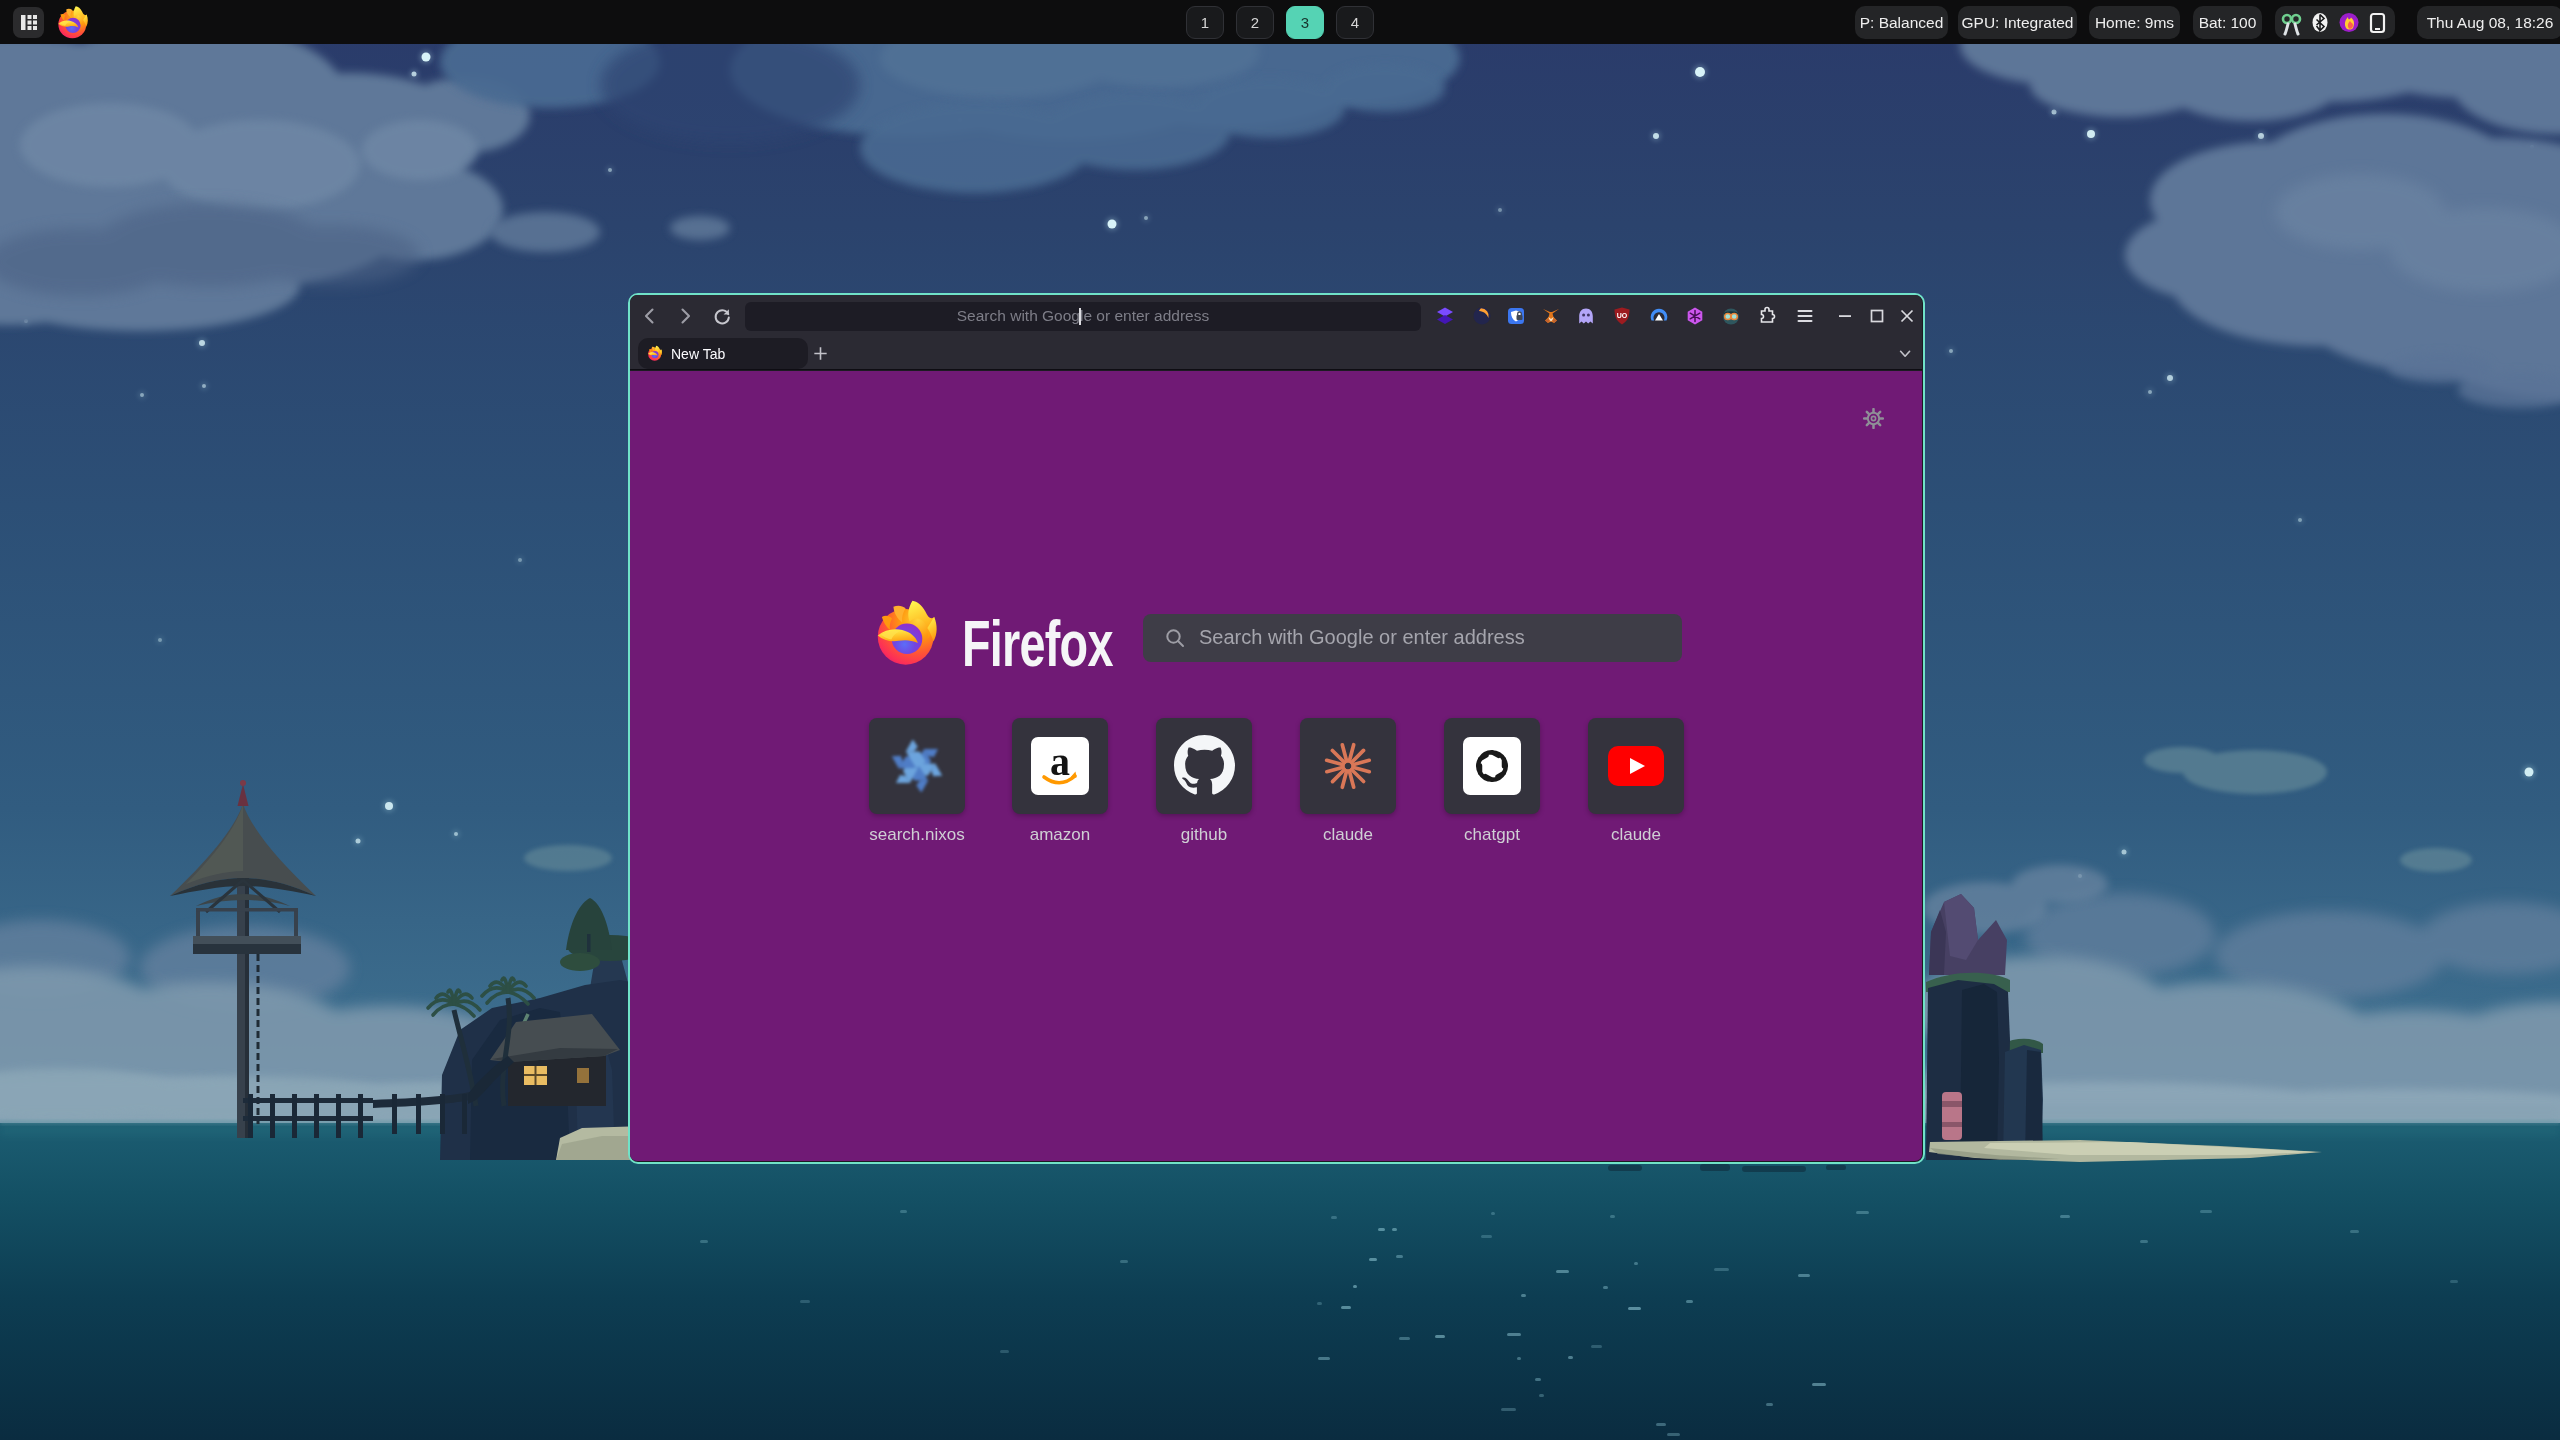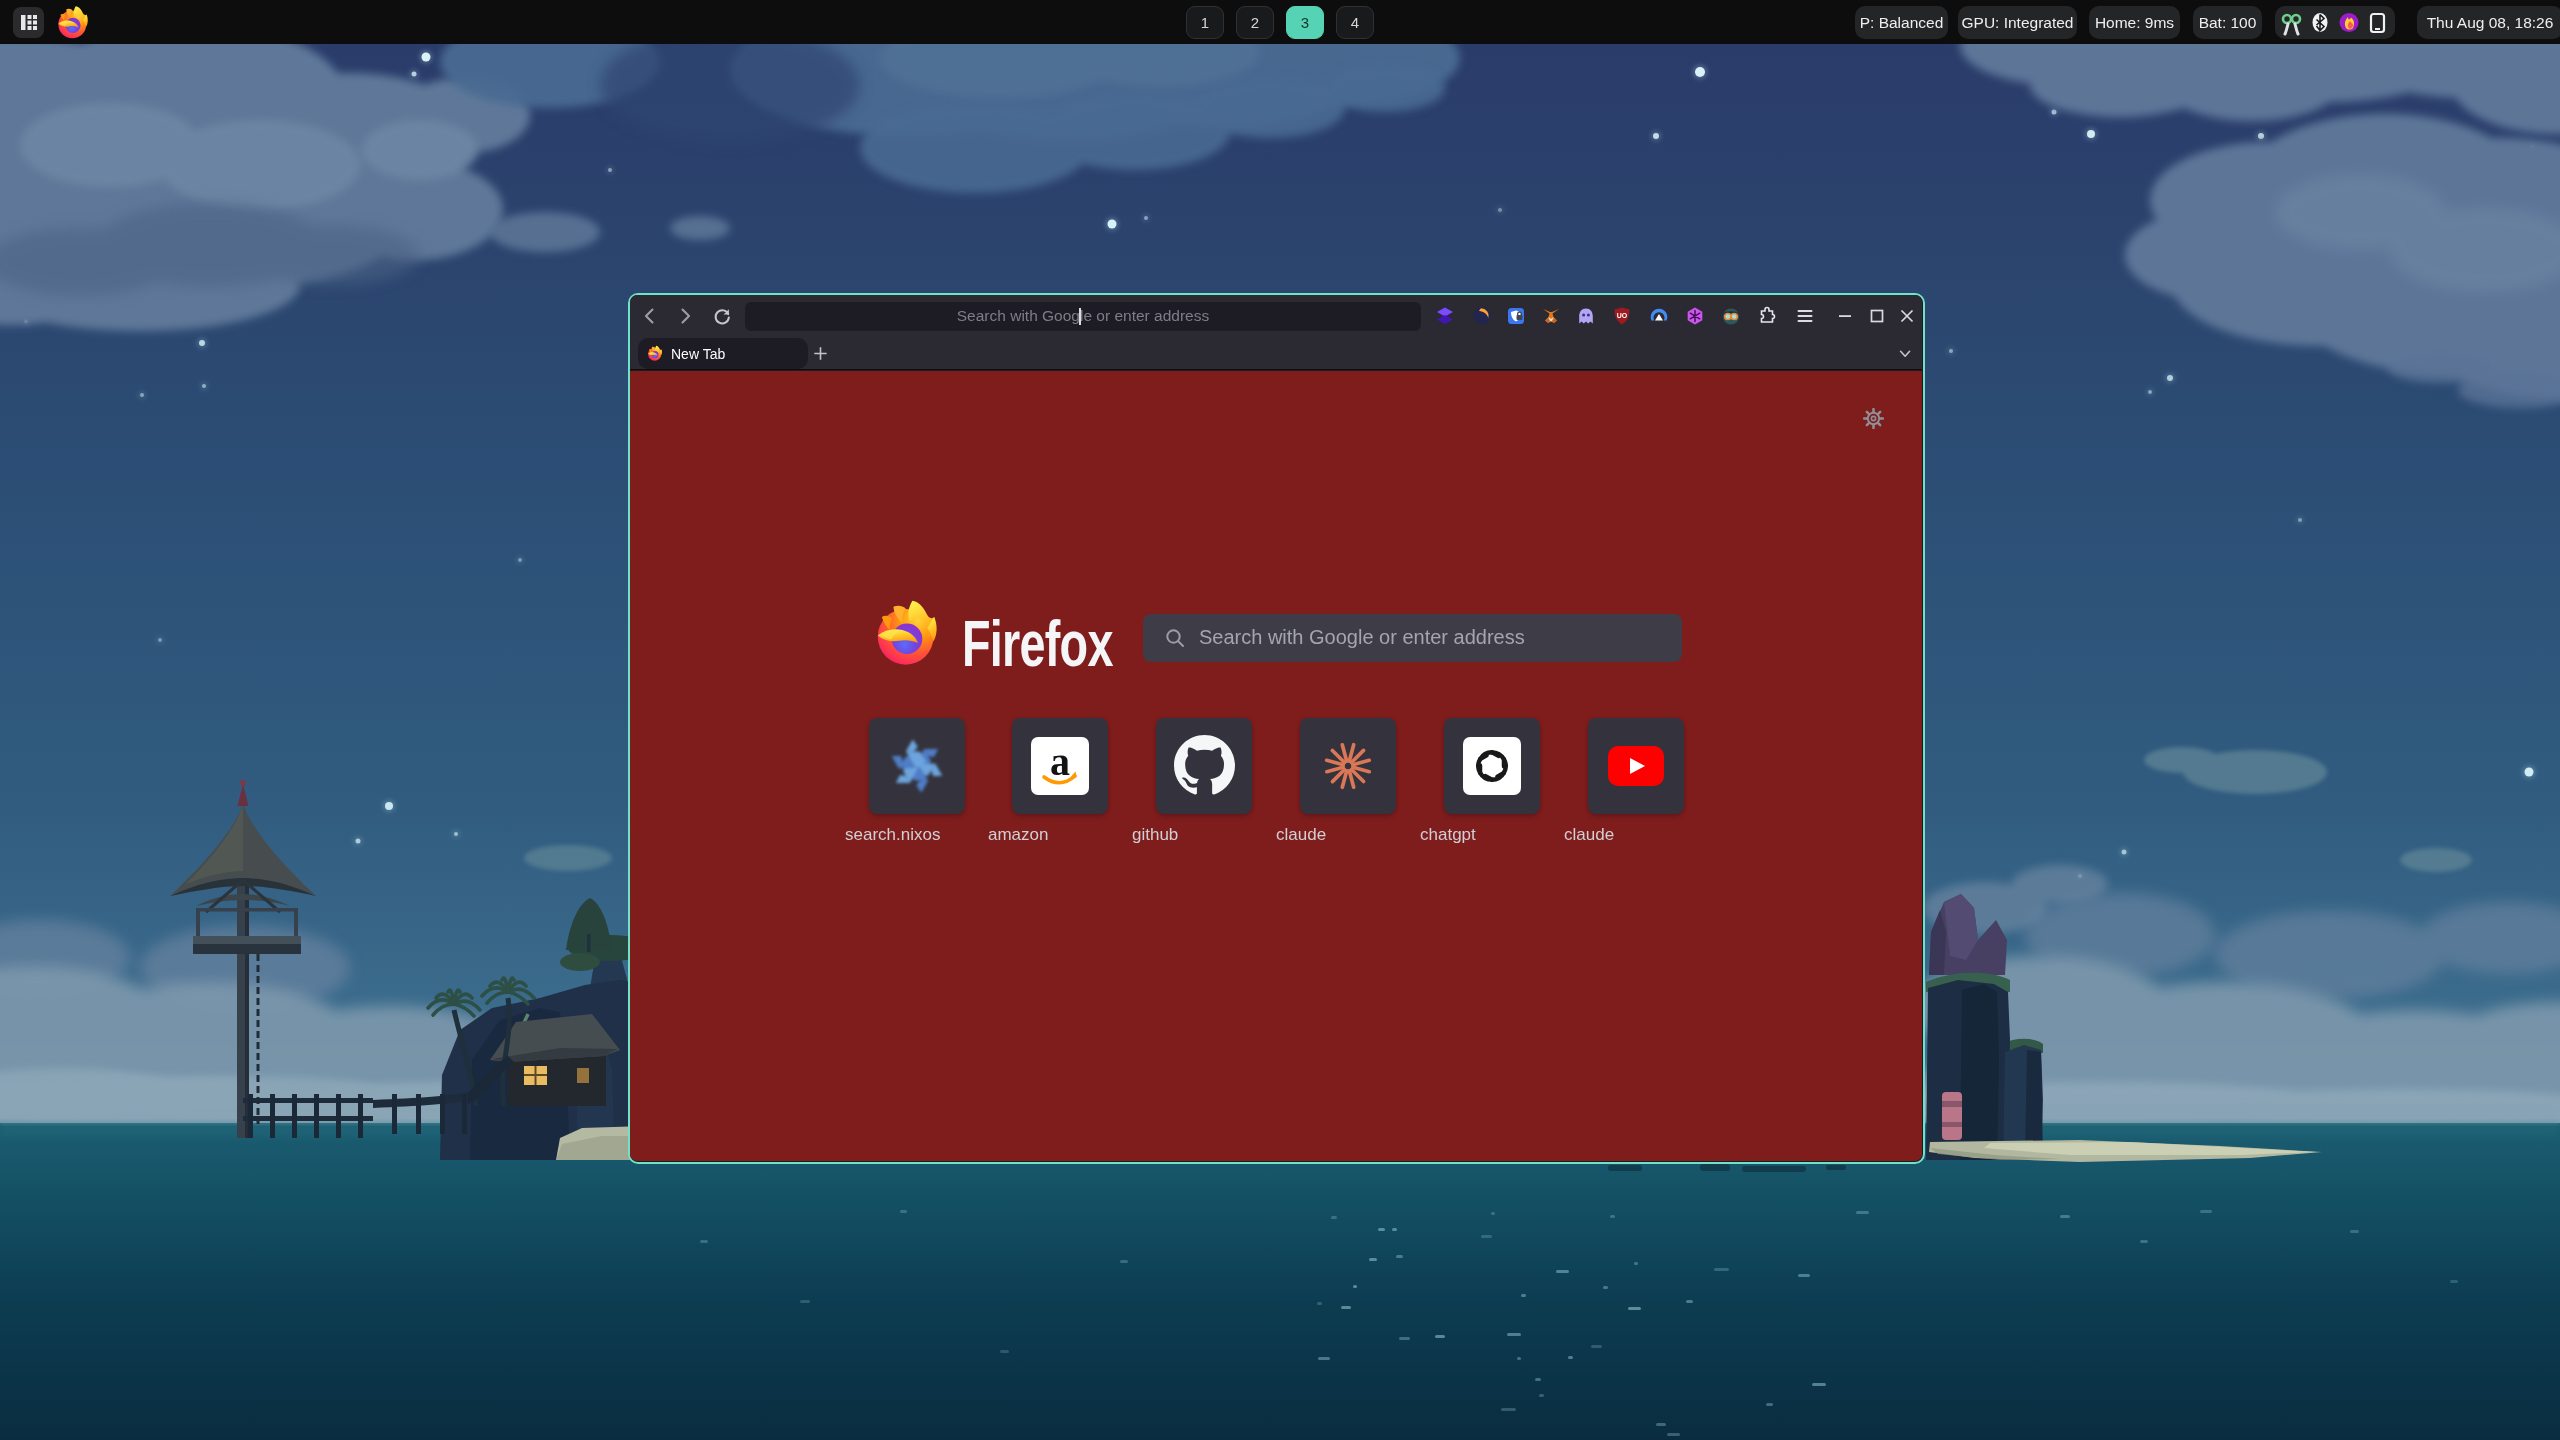--- a/index.html
+++ b/index.html
@@ -7,27 +7,27 @@
   #wall { position:absolute; left:0; top:0; }
   #bar { position:absolute; left:0; top:0; width:2560px; height:44px; background:#0d0d0e; }
   .launcher { position:absolute; top:7px; width:31px; height:31px; background:#2b2b2d; border-radius:8px; }
   .ws { position:absolute; top:6px; width:38px; height:33px; border-radius:9px; background:#191a1c; border:1px solid #303136; color:#d6d6d6; font-size:15px; text-align:center; line-height:31px; }
   .ws.active { background:#55d3b4; border-color:#55d3b4; color:#17342c; }
   .pill { position:absolute; top:6px; height:33px; border-radius:10px; background:#242527; color:#eeeeee; font-size:15.5px; text-align:center; line-height:33px; }
   #win { position:absolute; left:628px; top:293px; width:1297px; height:871px; background:#1c1b22; border:2.5px solid #70e2c8; border-radius:10px; }
   #toolbar { position:absolute; left:0; top:0; width:1292px; height:42px; background:#2b2a33; border-radius:7px 7px 0 0; }
   #tabstrip { position:absolute; left:0; top:42px; width:1292px; height:33px; background:#2b2a33; border-bottom:1px solid #0e0d13; }
   #tab { position:absolute; left:8px; top:1px; width:170px; height:31px; background:#1d1c24; border-radius:10px; color:#fbfbfe; font-size:14px;text-align:right; }
-  #content { position:absolute; left:0; top:76px; width:1292px; height:790px; background:#7f1d1d; border-radius:0 0 7px 7px;padding-left:16px; }
+  #content { position:absolute; left:0; top:76px; width:1292px; height:790px; background:#701a75; border-radius:0 0 7px 7px;padding-left:16px; }
   #urlbar { position:absolute; left:115px; top:7px; width:676px; height:29px; background:#1d1c25; border-radius:6px; }
   #urlbar .ph { position:absolute; width:100%; text-align:center; top:5px; font-size:15.5px; color:#7e7e88; }
   #searchpill { position:absolute; left:513px; top:243px; width:539px; height:48px; background:#3e3d47; border-radius:8px; }
   #searchpill .ph { position:absolute; left:56px; top:12px; font-size:20px; color:#a5a5ad; }
   .tile { position:absolute; top:347px; width:96px; height:96px; background:#34333d; border-radius:8px; box-shadow:0 2px 5px rgba(0,0,0,.25); }
-  .tlabel { position:absolute; top:454px; width:144px; text-align:left; font-size:17px; color:#cfcfd4; }
+  .tlabel { position:absolute; top:454px; width:144px; text-align:center; font-size:17px; color:#cfcfd4; }
   #ffword { position:absolute; left:332px; top:236px; font-size:64px; font-weight:bold; color:#f5f5f7; transform:scaleX(0.73); transform-origin:left top; letter-spacing:-1px; }
 </style>
 </head>
 <body>
 <svg id="wall" width="2560" height="1440" viewBox="0 0 2560 1440">
 <defs>
 <linearGradient id="sky" x1="0" y1="0" x2="0" y2="1123" gradientUnits="userSpaceOnUse">
  <stop offset="0" stop-color="#2a3a6a"></stop>
  <stop offset="0.2" stop-color="#2b436d"></stop>
  <stop offset="0.45" stop-color="#2c4f76"></stop>

